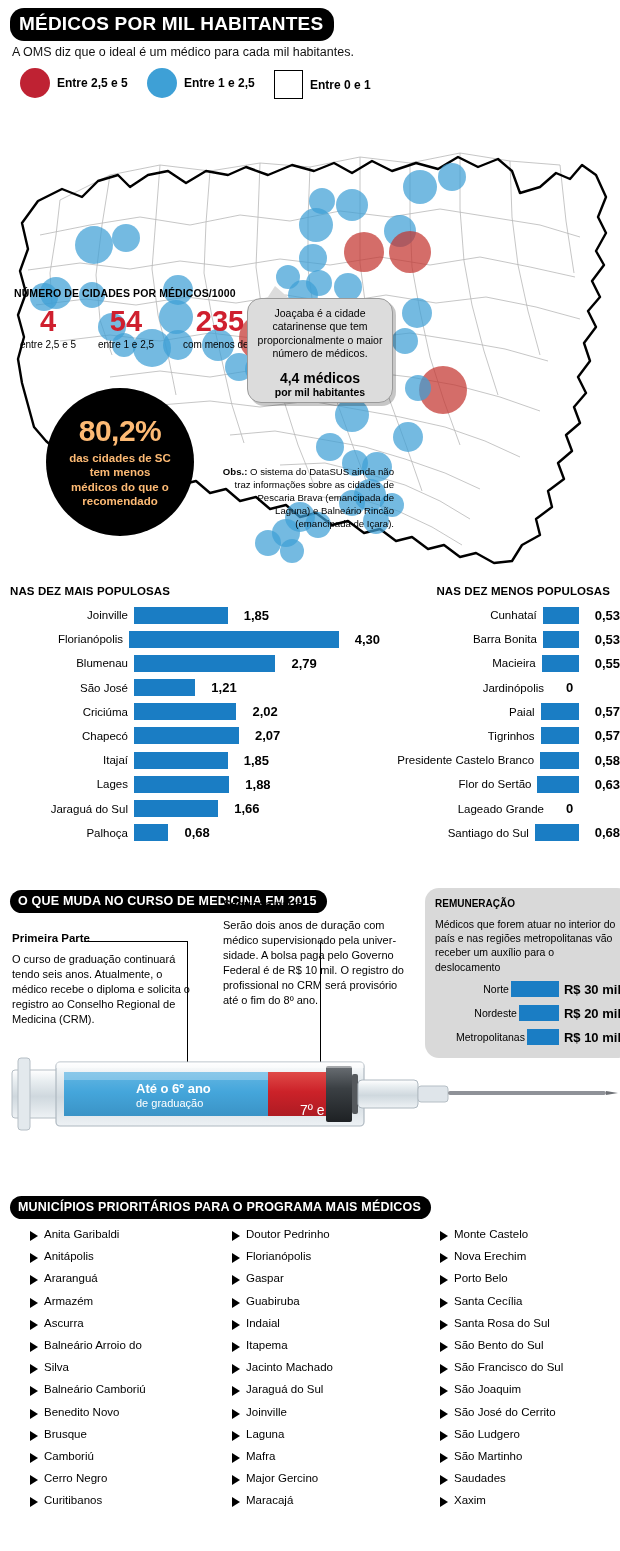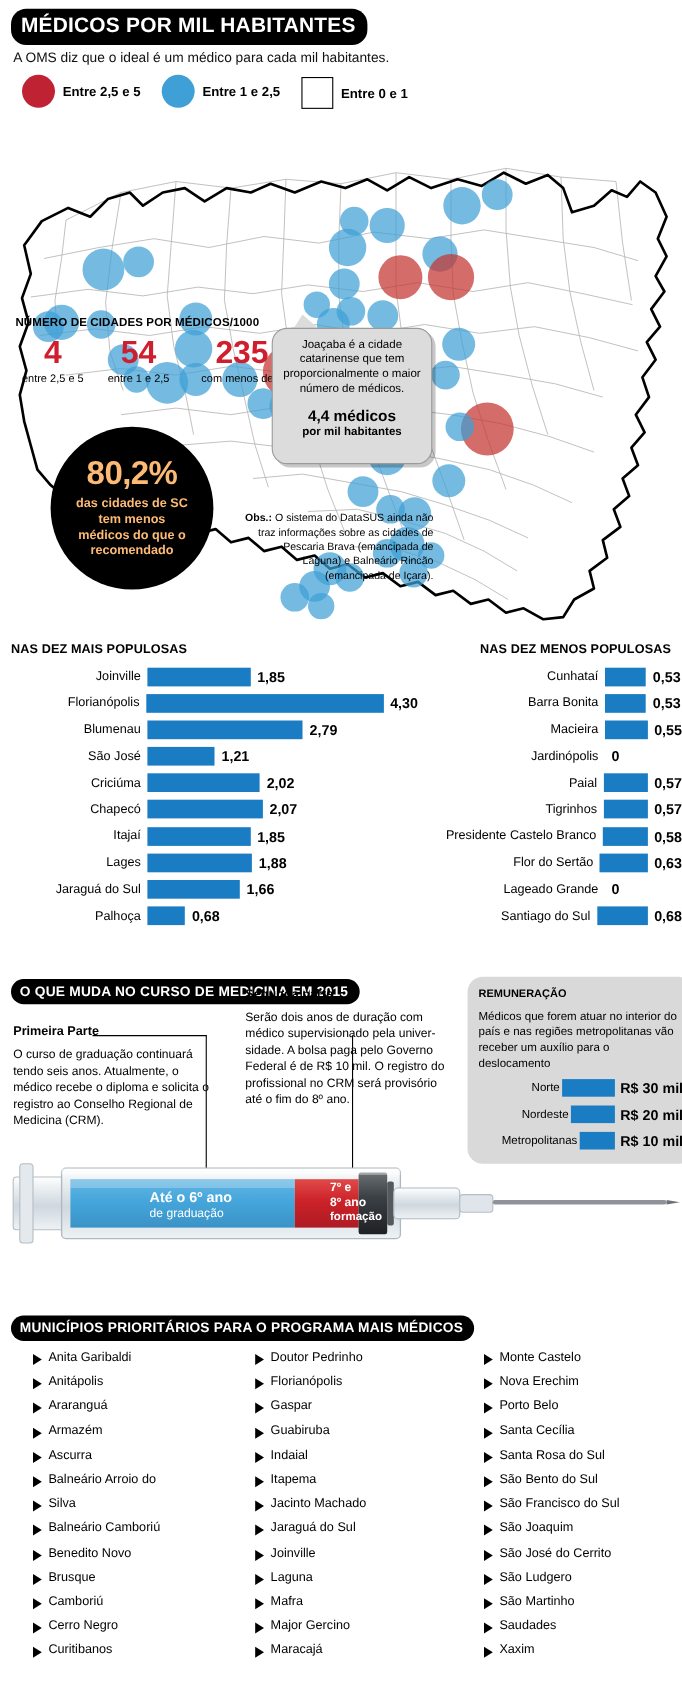--- a/index.html
+++ b/index.html
@@ -53,21 +53,21 @@
     align-items:center;justify-content:center;text-align:center;
   }
   #circle .big{font-size:30px;font-weight:bold;line-height:1;letter-spacing:-.5px;}
   #circle .small{font-size:11.5px;font-weight:bold;line-height:1.22;margin-top:5px;}
 
   
   #callout{
     left:247px;top:298px;width:130px;
     background:#dcdcdc;border:1px solid #9a9a9a;
     box-shadow:3px 3px 0 rgba(0,0,0,.22);
-    padding:8px 7px 23px 7px;text-align:center;
+    padding:8px 7px 4px 7px;text-align:center;
   }
   #callout .t{font-size:10.5px;line-height:1.28;}
   #callout .b{font-size:14px;font-weight:bold;margin-top:9px;}
   #callout .b2{font-size:10.5px;font-weight:bold;}
   #callout-tail{left:266px;top:286px;width:0;height:0;
     border-left:9px solid transparent;border-right:16px solid transparent;
     border-bottom:14px solid #dcdcdc;}
 
   
   #obs{left:222px;top:466px;width:172px;text-align:right;font-size:9.6px;line-height:1.35;}
@@ -76,21 +76,21 @@
   
   .chart-title{font-size:11.5px;font-weight:bold;letter-spacing:.1px;}
   #chartL{left:0px;top:585px;width:380px;}
   #chartR{left:370px;top:585px;width:250px;}
   #chartR .chart-title{display:block;text-align:right;padding-right:10px;}
   #chartL .chart-title{padding-left:10px;}
   .rows{margin-top:9px;}
   .row{display:flex;align-items:center;height:18px;margin-bottom:6.2px;}
   .row .lbl{font-size:11.5px;text-align:right;white-space:nowrap;padding-right:6px;}
   .row .bar{height:17px;background:#1a7dc4;}
-  .row .val{font-size:13px;font-weight:bold;padding-left:6px;white-space:nowrap;}
+  .row .val{font-size:13px;font-weight:bold;padding-left:16px;white-space:nowrap;}
   #chartL .row .lbl{width:128px;}
   #chartR .row .lbl{width:174px;}
 
   
   #med-banner{left:10px;top:890px;font-size:12.5px;padding:4px 10px 5px 8px;}
   .part{position:absolute;width:183px;}
   .part .h{font-size:11.5px;font-weight:bold;}
   .part .p{font-size:11px;line-height:1.36;margin-top:8px;}
   #part1{left:12px;top:932px;}
   #part2{left:223px;top:898px;}
@@ -108,21 +108,21 @@
   #remun .rrow .lb{font-size:10.5px;padding-right:2px;white-space:nowrap;}
   #remun .rrow .bar{height:16px;background:#1a7dc4;}
   #remun .rrow .vv{font-size:13px;font-weight:bold;padding-left:5px;white-space:nowrap;}
 
   
   #syringe{left:0;top:1040px;width:620px;height:110px;}
   #syr-lbl1{left:136px;top:1082px;color:#fff;}
   #syr-lbl1 .l1{font-size:13px;font-weight:bold;line-height:1.15;}
   #syr-lbl1 .l2{font-size:11px;line-height:1.2;}
   #syr-lbl2{left:300px;top:1074px;color:#fff;}
-  #syr-lbl2 .l1{font-size:11px;font-weight:bold;line-height:1.18;}
+  #syr-lbl2 .l1{font-size:14px;font-weight:normal;line-height:1.18;margin-top:28px;}
   #syr-lbl2 .l2{font-size:10.5px;font-weight:bold;line-height:1.18;}
 
   
   #mun-banner{left:10px;top:1196px;font-size:12.5px;padding:4px 10px 5px 8px;}
   .muncol{position:absolute;top:1228px;}
   #muncol1{left:30px;}
   #muncol2{left:232px;}
   #muncol3{left:440px;}
   .munitem{display:flex;align-items:flex-start;font-size:11.5px;height:22.2px;}
   .munitem .tri{

